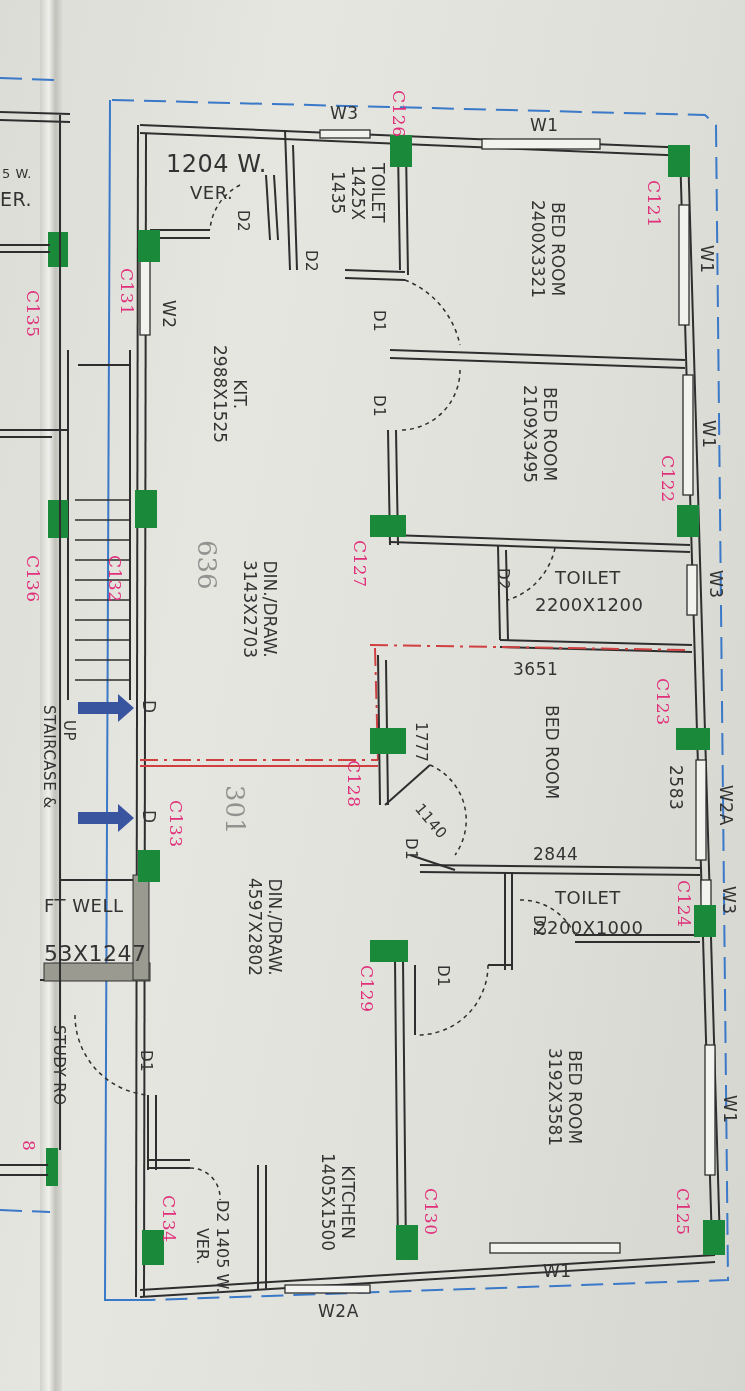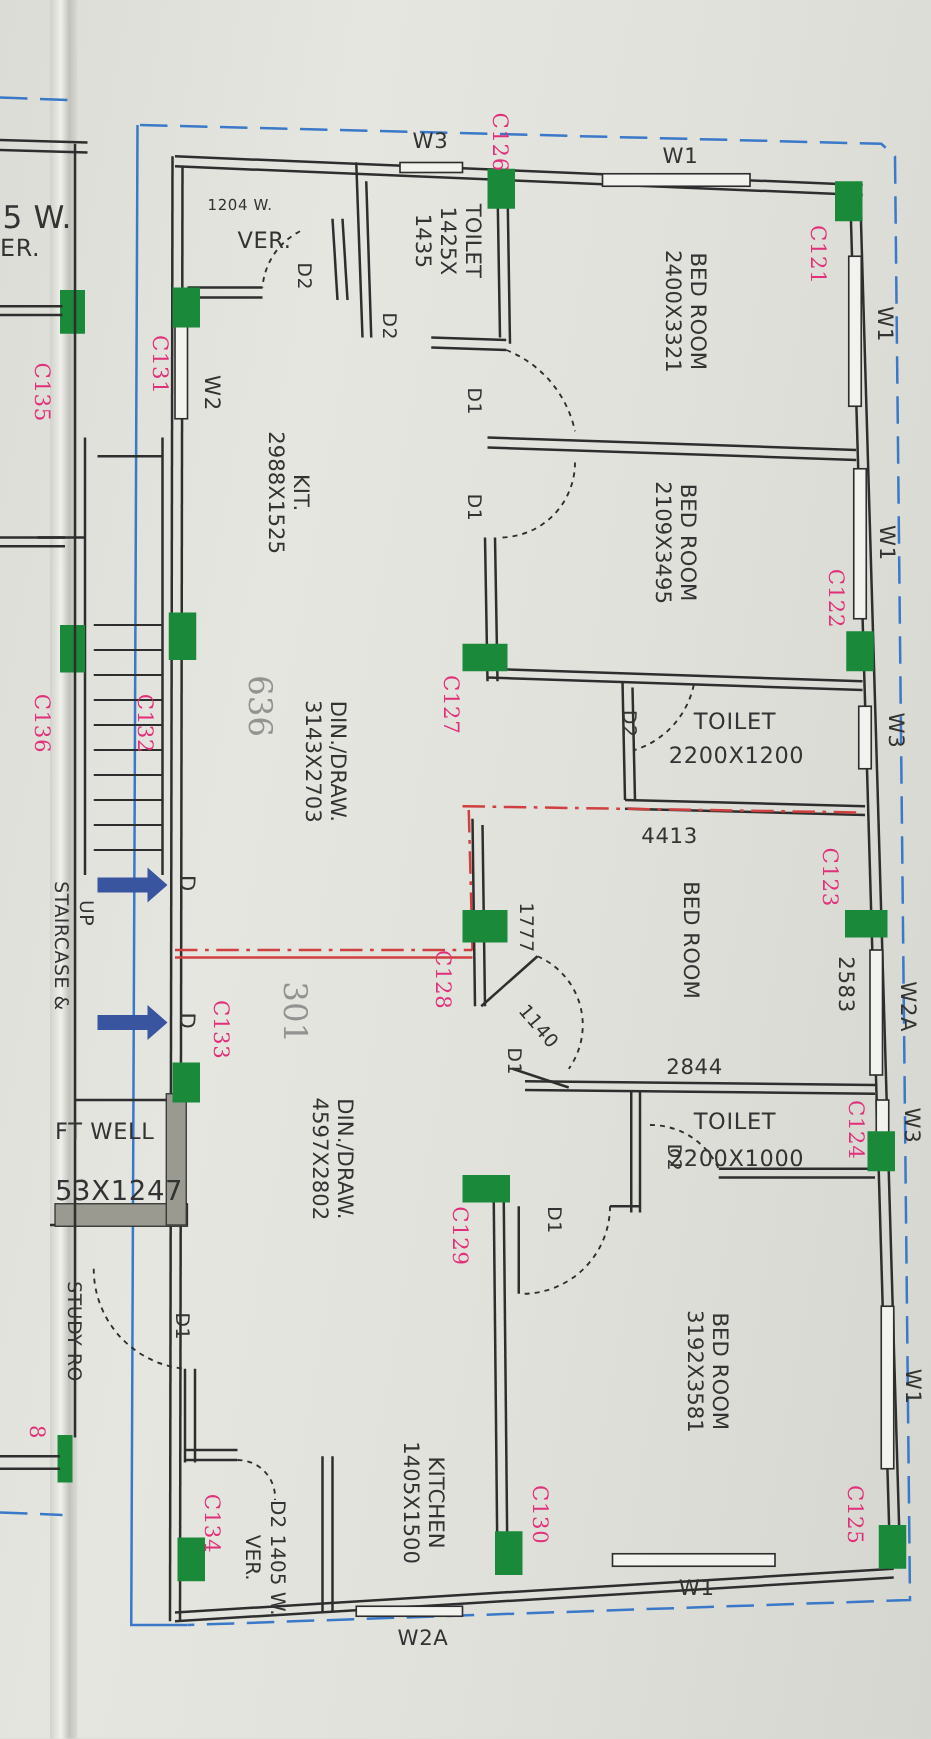--- a/index.html
+++ b/index.html
@@ -224,21 +224,21 @@
   </div>
 <div class="room" style="left:250px;top:345px;">
   <span>KIT.</span>
     <span>2988X1525</span>
   </div>
 <div class="room" style="left:388px;top:163px;">
   <span>TOILET</span>
     <span>1425X</span>
     <span>1435</span>
   </div>
-<div class="lbl h" style="left:166px;top:155px;font-size:12px;">1204 W.</div>
+<div class="lbl h" style="left:166px;top:155px;font-size:24px;">1204 W.</div>
 <div class="lbl h" style="left:190px;top:183px;font-size:18px;">VER.</div>
 <div class="room" style="left:232px;top:1200px;font-size:16px;">
   <span>D2 1405 W.</span>
     <span>VER.</span>
   </div>
 
 <div class="lbl col" style="left:663px;top:180px;">C121</div>
 <div class="lbl col" style="left:677px;top:455px;">C122</div>
 <div class="lbl col" style="left:672px;top:678px;">C123</div>
 <div class="lbl col" style="left:693px;top:880px;">C124</div>
@@ -273,27 +273,27 @@
 <div class="lbl sm" style="left:420px;top:838px;">D1</div>
 <div class="lbl sm" style="left:452px;top:965px;">D1</div>
 <div class="lbl sm" style="left:155px;top:1050px;">D1</div>
 <div class="lbl sm" style="left:252px;top:210px;">D2</div>
 <div class="lbl sm" style="left:320px;top:250px;">D2</div>
 <div class="lbl sm" style="left:512px;top:568px;">D2</div>
 <div class="lbl sm" style="left:548px;top:915px;">D2</div>
 <div class="lbl" style="left:158px;top:700px;">D</div>
 <div class="lbl" style="left:158px;top:810px;">D</div>
 
-<div class="lbl h" style="left:513px;top:660px;">4413</div>
+<div class="lbl h" style="left:513px;top:660px;">3651</div>
 <div class="lbl" style="left:685px;top:765px;">2583</div>
 <div class="lbl h" style="left:533px;top:845px;">2844</div>
 <div class="lbl" style="left:430px;top:722px;font-size:15px;">1777</div>
 <div class="lbl" style="left:425px;top:800px;font-size:15px;transform:rotate(50deg);">1140</div>
 
-<div class="lbl h" style="left:2px;top:164px;font-size:25px;">5 W.</div>
+<div class="lbl h" style="left:2px;top:164px;font-size:13px;">5 W.</div>
 <div class="lbl h" style="left:0px;top:190px;font-size:19px;">ER.</div>
 <div class="lbl h" style="left:44px;top:896px;font-size:18px;">FT WELL</div>
 <div class="lbl h" style="left:44px;top:944px;font-size:22px;">53X1247</div>
 <div class="lbl" style="left:58px;top:705px;font-size:15px;">STAIRCASE &amp;</div>
 <div class="lbl" style="left:78px;top:720px;font-size:15px;">UP</div>
 <div class="lbl" style="left:68px;top:1025px;font-size:15px;">STUDY RO</div>
 
 <div class="note" style="left:222px;top:540px;">636</div>
 <div class="note" style="left:250px;top:785px;">301</div>
 

